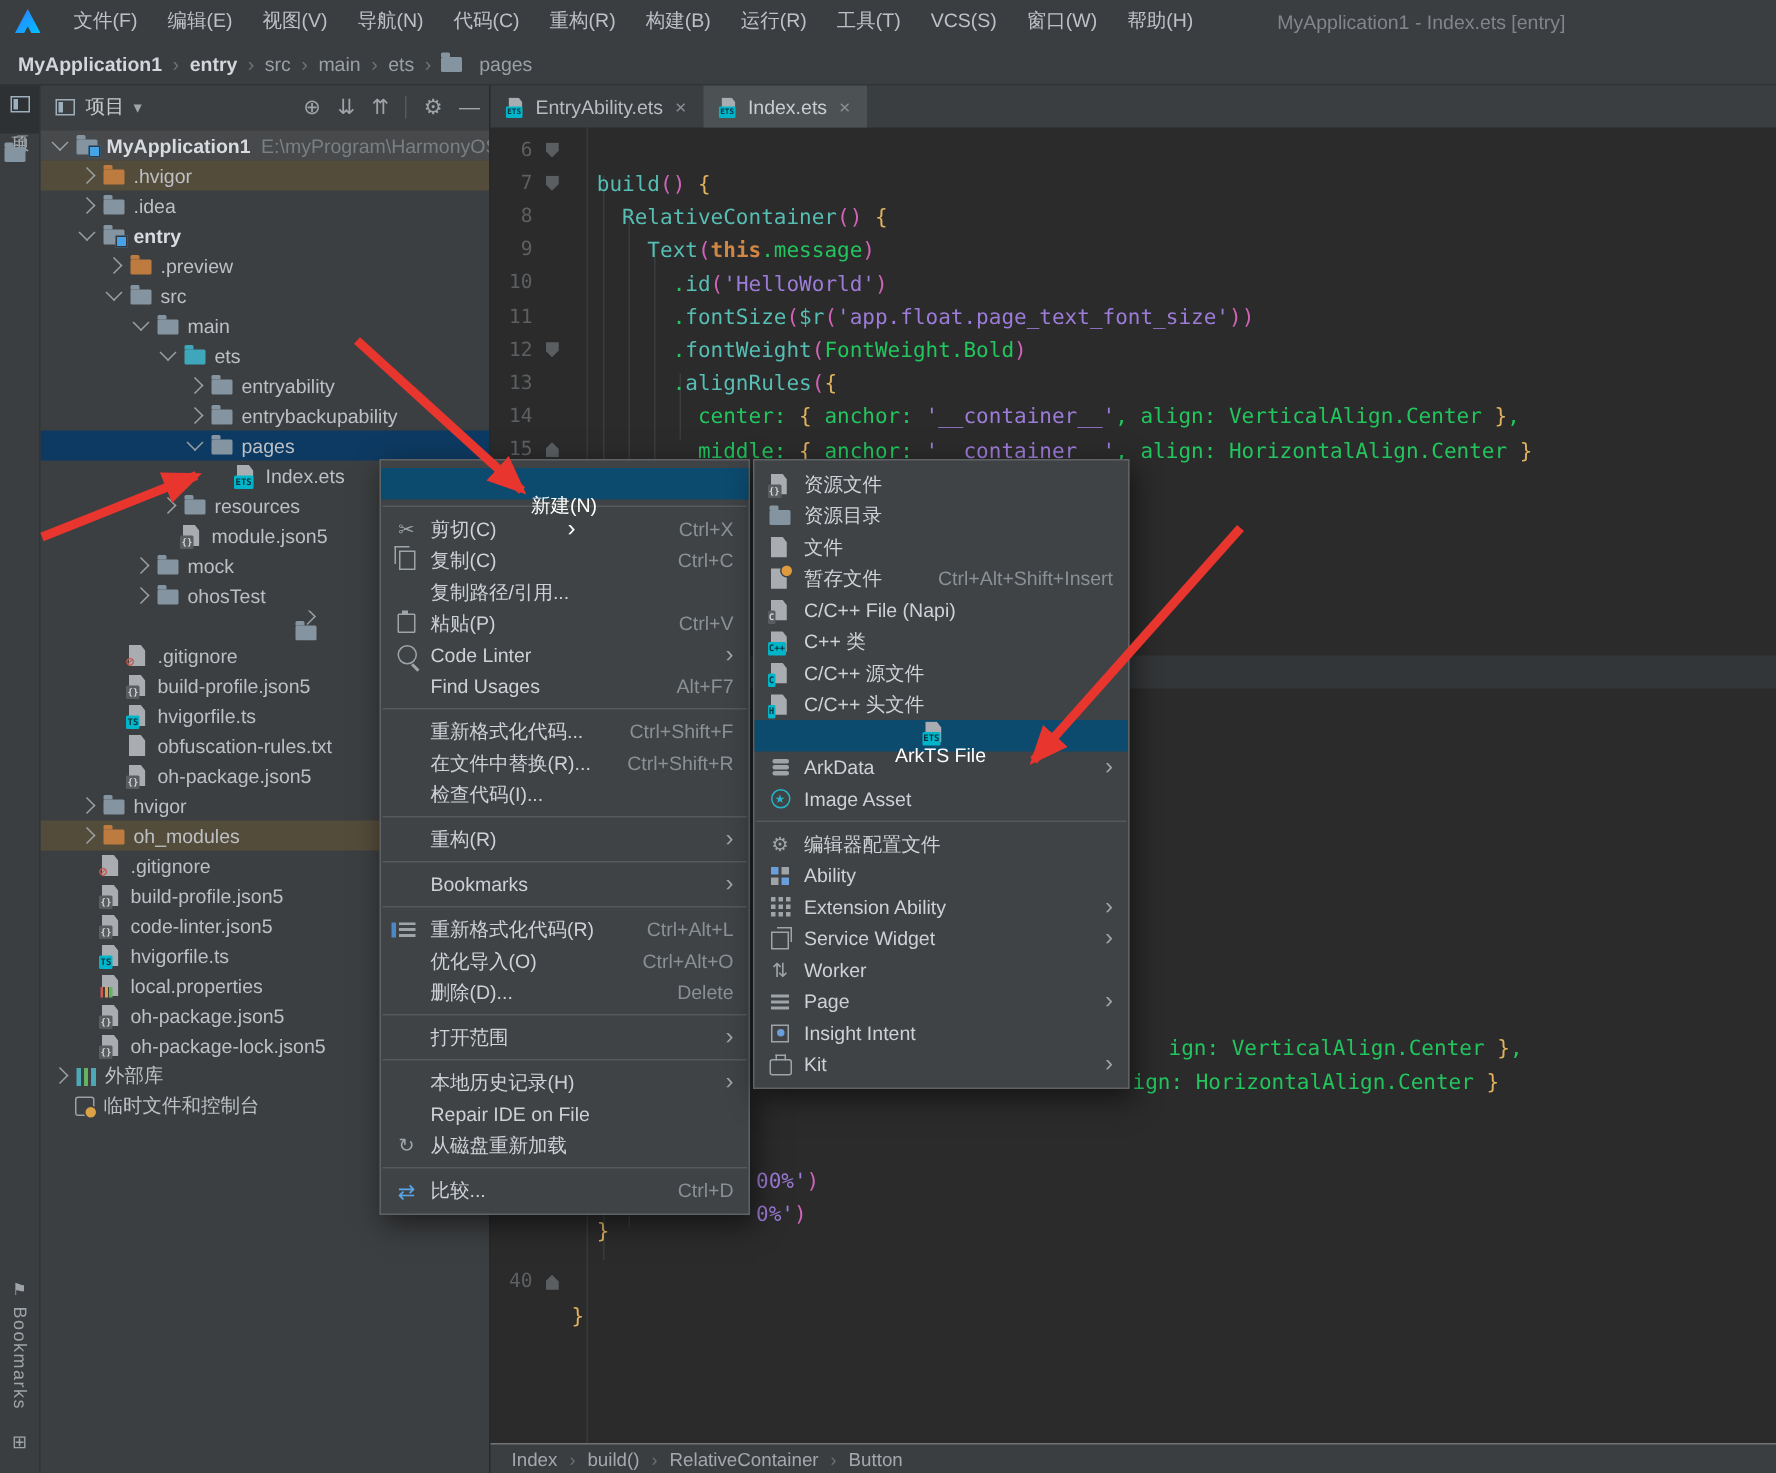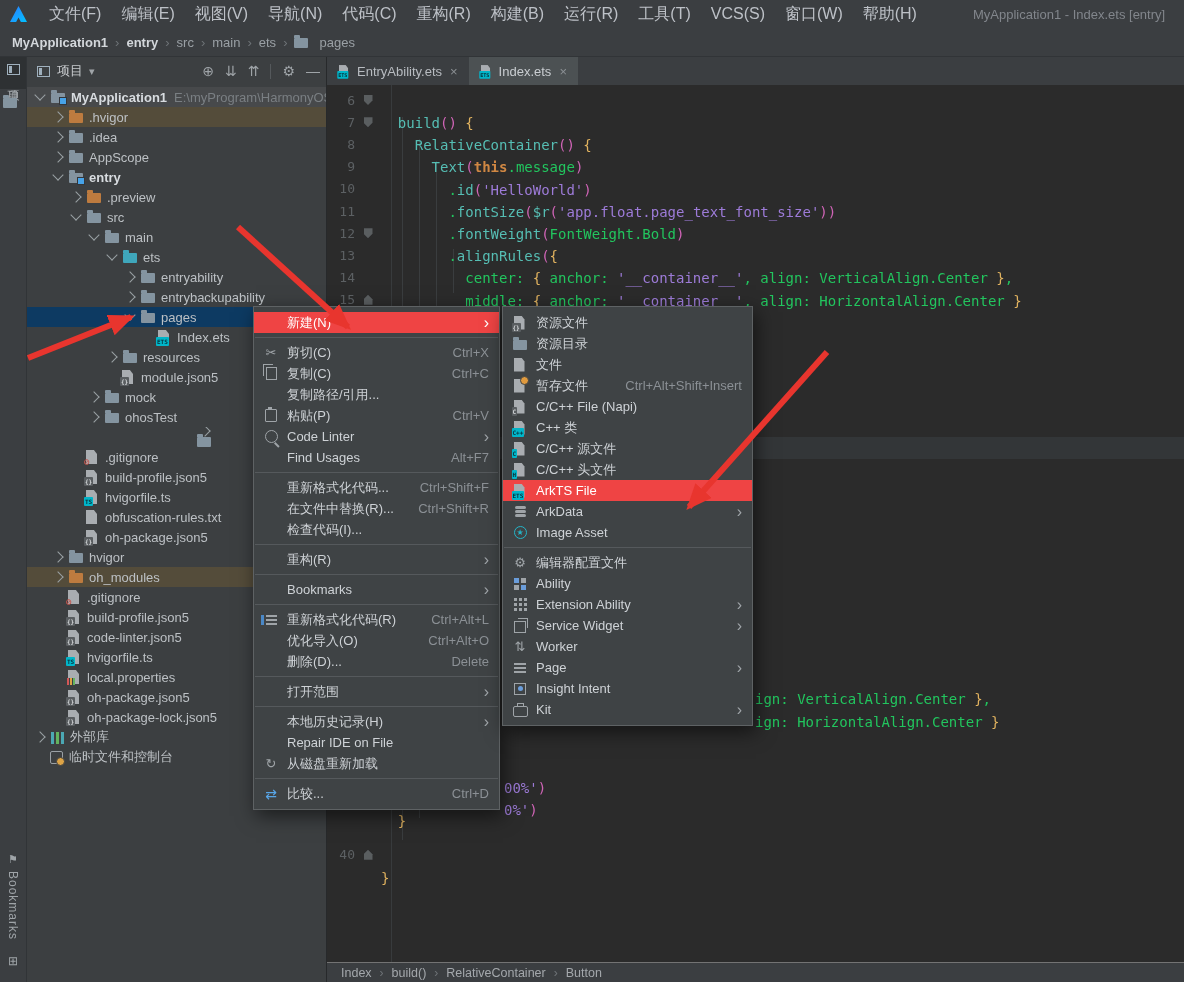--- a/index.html
+++ b/index.html
@@ -4,21 +4,21 @@
 <style>
   html,body{margin:0;padding:0;background:#1e1f22;}
   .app{position:relative;width:1184px;height:982px;background:#2b2b2b;overflow:hidden;
        font-family:"Liberation Sans",sans-serif;-webkit-font-smoothing:antialiased;}
   
   .menubar{position:absolute;left:0;top:0;width:1184px;height:28px;background:#3b3e41;
            display:flex;align-items:center;padding-left:8px;box-sizing:border-box;}
   .logo{width:17px;height:16px;margin:0 12px 0 2px;background:linear-gradient(135deg,#2f7bff,#00c2ff);
         clip-path:polygon(50% 0,100% 100%,64% 100%,50% 72%,36% 100%,0 100%);flex:none;}
   .mb-items{display:flex;align-items:center;height:100%;}
-  .mb-item{padding:0 10px;font-size:16px;color:#bdc1c7;line-height:28px;white-space:nowrap;}
+  .mb-item{padding:0 10px;font-size:13px;color:#bdc1c7;line-height:28px;white-space:nowrap;}
   .win-title{margin-left:46px;font-size:13px;color:#82868c;white-space:nowrap;}
   
   .crumbbar{position:absolute;left:0;top:28px;width:1184px;height:29px;background:#3b3e41;
             border-bottom:1px solid #313437;display:flex;align-items:center;padding-left:12px;box-sizing:border-box;font-size:13px;}
   .crumb{color:#9aa0a5;white-space:nowrap;display:inline-flex;align-items:center;gap:5px;}
   .crumb.b{color:#d3d7db;font-weight:bold;}
   .crumb-sep{color:#6e7377;padding:0 7px;font-size:13px;}
   
   .stripe{position:absolute;left:0;top:57px;width:27px;height:925px;background:#3b3e41;border-right:1px solid #313437;
           box-sizing:border-box;display:flex;flex-direction:column;justify-content:space-between;align-items:center;}
@@ -95,21 +95,21 @@
   .bottombar{position:absolute;left:327px;top:962px;width:857px;height:20px;background:#3b3e41;
              border-top:1px solid #737373;display:flex;align-items:center;padding-left:14px;box-sizing:border-box;font-size:12.5px;}
   .bb-item{color:#a4a8ac;white-space:nowrap;}
   .bb-sep{color:#6e7377;padding:0 8px;font-size:12px;}
   
   .menu{position:absolute;background:#3f4345;border:1px solid #5e6264;box-shadow:3px 6px 18px rgba(0,0,0,.55);
         padding:5px 0;z-index:10;font-size:13px;color:#ced2d6;box-sizing:border-box;}
   .ctx{left:253px;top:306px;width:247px;}
   .sub{left:502px;top:306px;width:251px;}
   .mrow{height:21px;display:flex;align-items:center;padding:0 10px 0 9px;}
-  .mrow.sel{background:#ef4444;color:#ffffff;}
+  .mrow.sel{background:#0c4a6e;color:#ffffff;flex-direction:column;}
   .micon{width:16px;height:16px;margin-right:8px;display:inline-flex;align-items:center;justify-content:center;flex:none;}
   .micon .ic{margin-right:0;}
   .mlabel{flex:1;white-space:nowrap;}
   .msc{color:#8b9095;margin-left:22px;white-space:nowrap;}
   .marrow{color:#9fa4a8;font-size:16px;margin-left:10px;line-height:14px;}
   .mrow.sel .marrow{color:#fff;}
   .msep{height:1px;background:#55595c;margin:4px 1px;}
   
   .gly{color:#9fa4a8;font-size:13px;line-height:1;}
   .gly-compare{color:#58a6e8;font-size:14px;}
@@ -235,25 +235,20 @@
           <span class="chev"></span>
           <span class="ic ic-fol fol-ex"></span>
           <span class="tlabel">.hvigor</span>
         </div>
         <div class="trow" style="padding-left: 24px;">
           <span class="chev"></span>
           <span class="ic ic-fol"></span>
           <span class="tlabel">.idea</span>
         </div>
         <div class="trow" style="padding-left: 24px;">
-          <span class="chev"></span>
-          <span class="ic ic-fol"></span>
-          <span class="tlabel">AppScope</span>
-        </div>
-        <div class="trow" style="padding-left: 24px;">
           <span class="chev open"></span>
           <span class="ic ic-fol fol-mod"></span>
           <span class="tlabel b">entry</span>
         </div>
         <div class="trow" style="padding-left: 42px;">
           <span class="chev"></span>
           <span class="ic ic-fol fol-ex"></span>
           <span class="tlabel">.preview</span>
         </div>
         <div class="trow" style="padding-left: 42px;">
@@ -533,21 +528,21 @@
         </span>
         <span class="ct"><span class="p">  </span><span class="b">}</span></span>
       </div>
       <div class="cl" style="top: 758.8px;">
         <span class="num">40</span>
         <span class="fold">
           <i class="u"></i>
         </span>
         <span class="ct"><span class="b">}</span></span>
       </div>
-      <div class="frag" style="left: 428px; top: 603.4px;"><span class="p">ign: VerticalAlign.Center </span><span class="b">}</span><span class="p">,</span></div>
+      <div class="frag" style="left: 452px; top: 603.4px;"><span class="p">ign: VerticalAlign.Center </span><span class="b">}</span><span class="p">,</span></div>
       <div class="frag" style="left: 428px; top: 625.6px;"><span class="p">ign: HorizontalAlign.Center </span><span class="b">}</span></div>
       <div class="frag" style="left: 177px; top: 692.2px;"><span class="s">00%'</span><span class="r">)</span></div>
       <div class="frag" style="left: 177px; top: 714.4px;"><span class="s">0%'</span><span class="r">)</span></div>
     </div>
 
   <div class="bottombar" id="bottombar">
       <span class="bb-item">Index</span>
       <span class="bb-sep">›</span>
       <span class="bb-item">build()</span>
       <span class="bb-sep">›</span>

